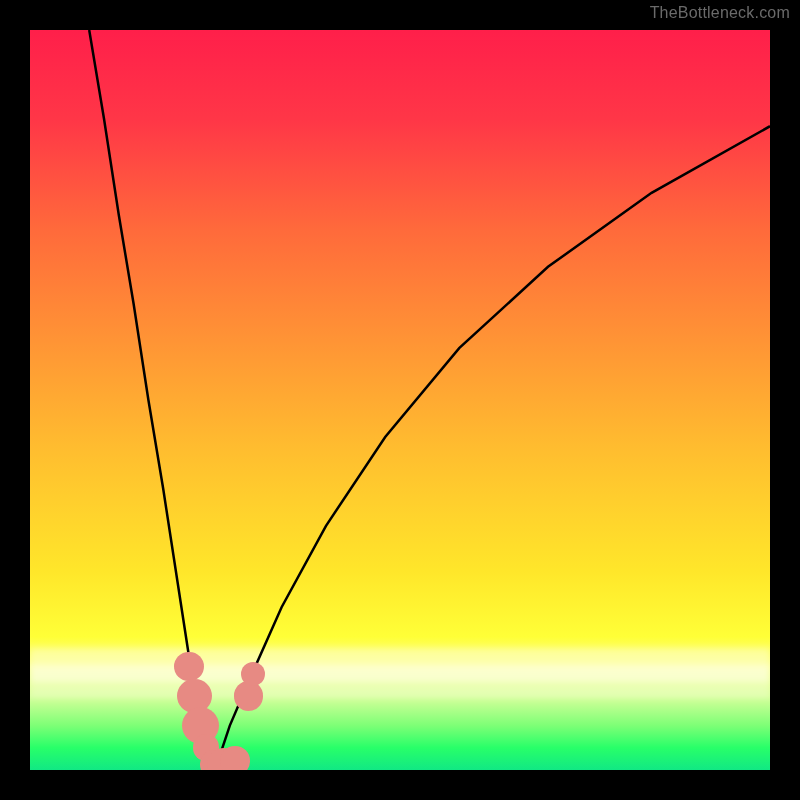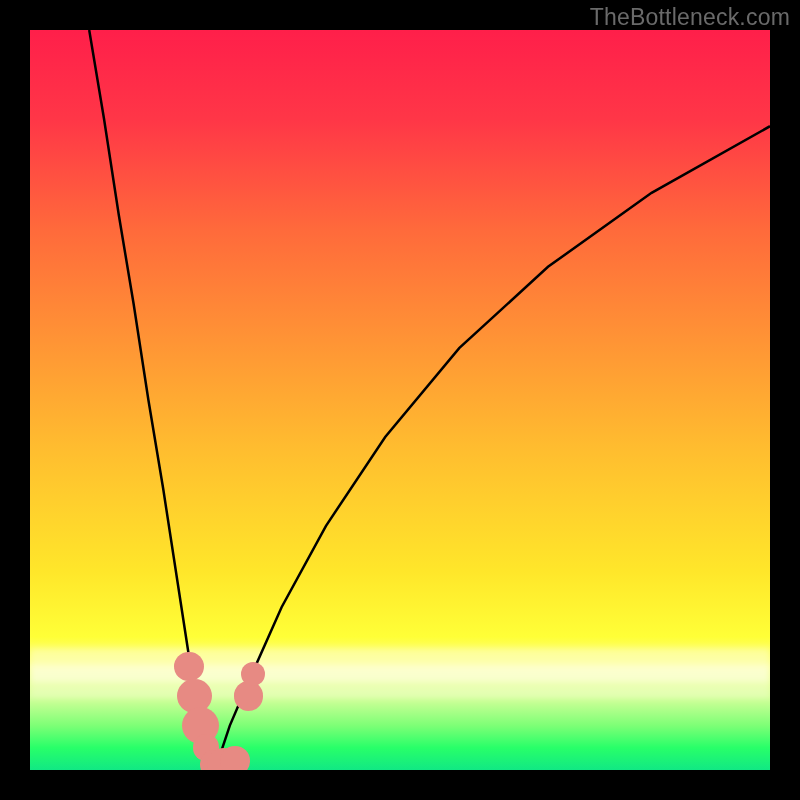--- a/index.html
+++ b/index.html
@@ -45,21 +45,21 @@
   .curve-svg path {
     fill: none;
     stroke: #000;
     stroke-width: 2.5;
   }
   .watermark {
     position: absolute;
     top: 4px;
     right: 10px;
     color: #6a6a6a;
-    font-size: 23px;
+    font-size: 16px;
     font-weight: 500;
     letter-spacing: 0.2px;
   }
   .knot {
     position: absolute;
     border-radius: 50%;
     background: #e78a83;
   }
 </style>
 </head>

